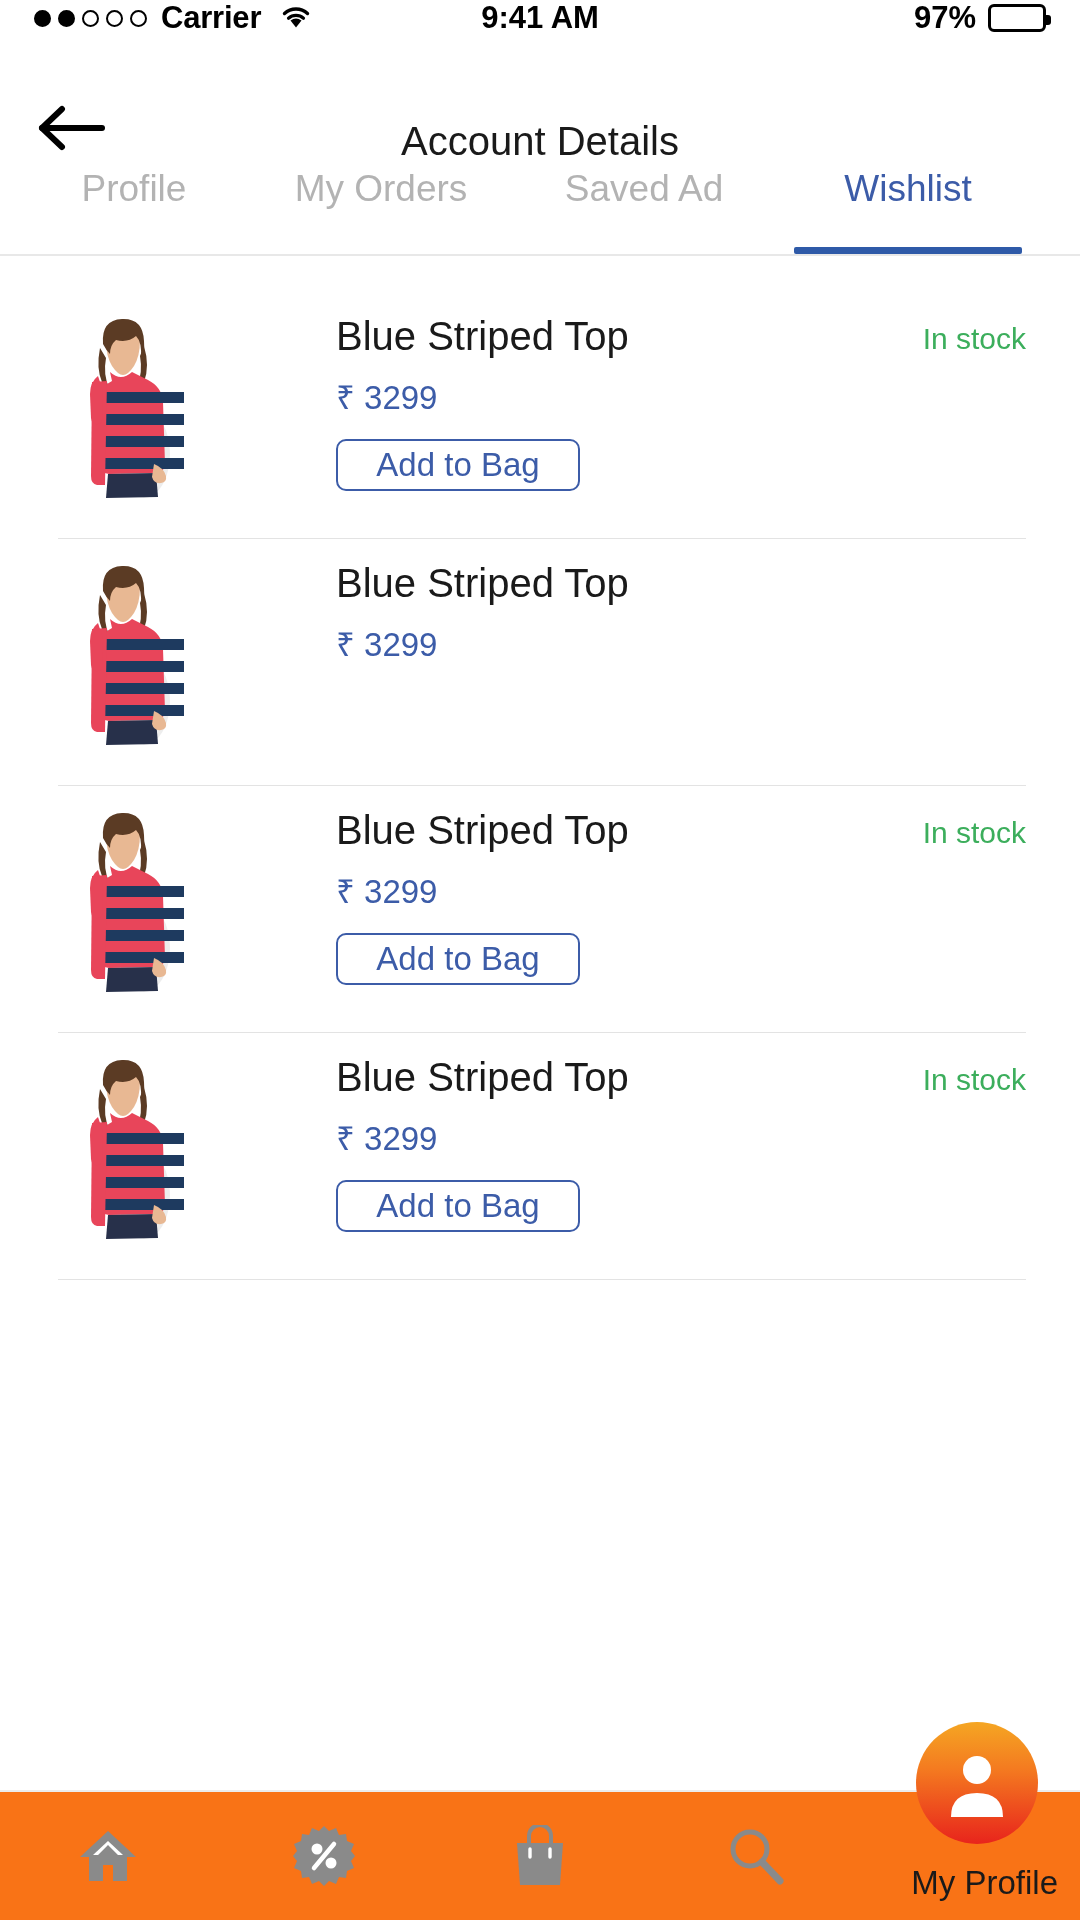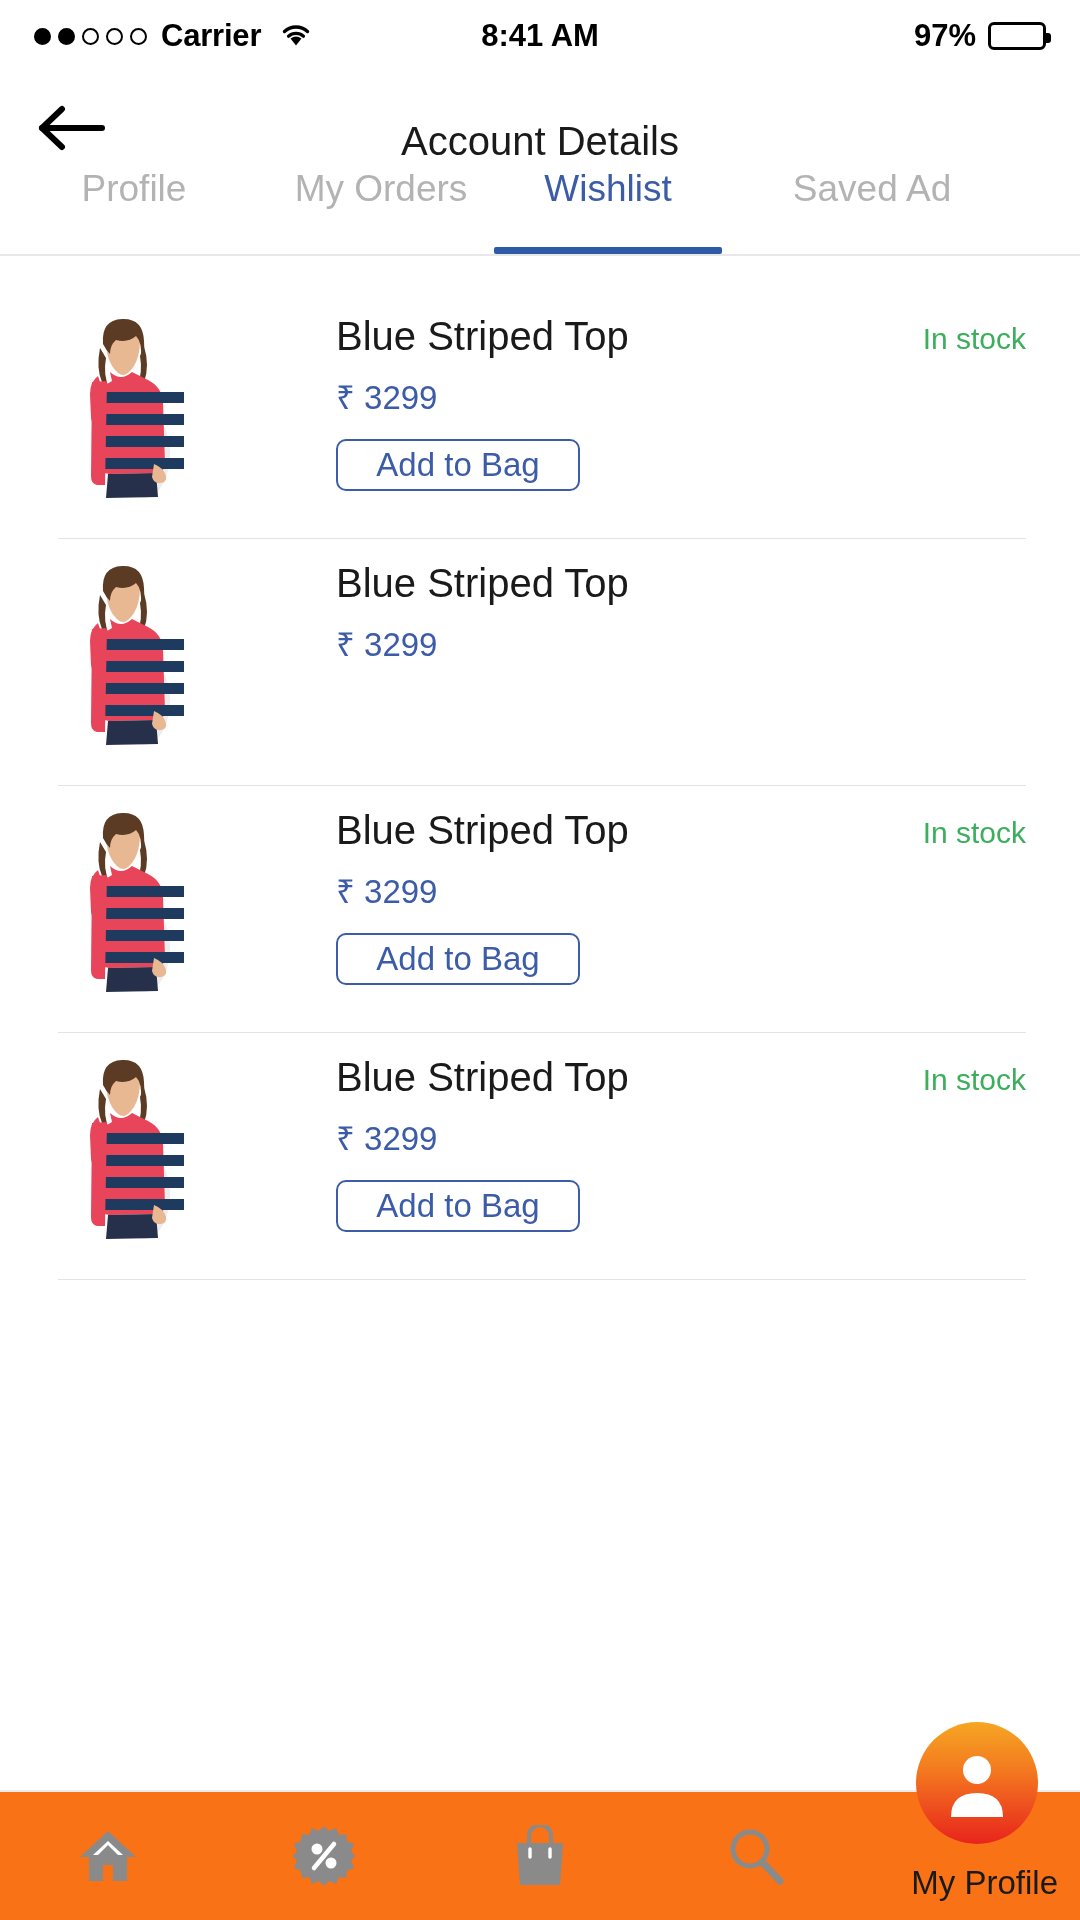--- a/index.html
+++ b/index.html
@@ -19,22 +19,22 @@
     background: #ffffff;
     display: flex;
     flex-direction: column;
   }
 
   
   .status-bar {
     height: 72px;
     flex: 0 0 72px;
     display: flex;
-    align-items: center;
-    padding: 13px 34px;
+    align-items: flex-start;
+    padding: 0 34px;
     position: relative;
   }
   .sb-left {
     display: flex;
     align-items: center;
     gap: 14px;
   }
   .signal-dots {
     display: flex;
     align-items: center;
@@ -306,21 +306,21 @@
       <span class="carrier-name">Carrier</span>
       <span class="wifi-icon">
         <svg width="34" height="28" viewBox="0 0 34 28">
           <path d="M17 25.5 L11.5 18.5 A9 9 0 0 1 22.5 18.5 Z" fill="#000"></path>
           <path d="M5.5 11.5 A17 17 0 0 1 28.5 11.5" stroke="#000" stroke-width="3.4" fill="none" stroke-linecap="round"></path>
           <path d="M9.5 16.2 A11.5 11.5 0 0 1 24.5 16.2" stroke="#000" stroke-width="3.2" fill="none" stroke-linecap="round"></path>
         </svg>
       </span>
     </div>
 
-    <div class="sb-center">8:41 AM</div>
+    <div class="sb-center">9:41 AM</div>
 
     <div class="sb-right">
       <span class="battery-pct">97%</span>
       <span class="battery">
         <span class="battery-fill" style="width:97%"></span>
       </span>
     </div>
   </div>
 
   <div class="nav-header">
@@ -335,26 +335,26 @@
     <div class="nav-title">Account Details</div>
   </div>
 
   <div class="tabs-bar">
     <button class="tab" style="width:268px">
       <span class="tab-label">Profile</span>
     </button>
     <button class="tab" style="width:226px">
       <span class="tab-label">My Orders</span>
     </button>
+    <button class="tab" style="width:300px">
+      <span class="tab-label">Saved Ad</span>
+    </button>
     <button class="tab active" style="width:228px">
       <span class="tab-label">Wishlist</span>
       <span class="tab-underline"></span>
-    </button>
-    <button class="tab" style="width:300px">
-      <span class="tab-label">Saved Ad</span>
     </button>
   </div>
 
   <div class="list-wrap">
     <div class="spacer-top"></div>
 
     <div class="product-row">
       <div class="thumb">
         <svg viewBox="0 0 126 186">
           <rect width="126" height="186" fill="#ffffff"></rect>

